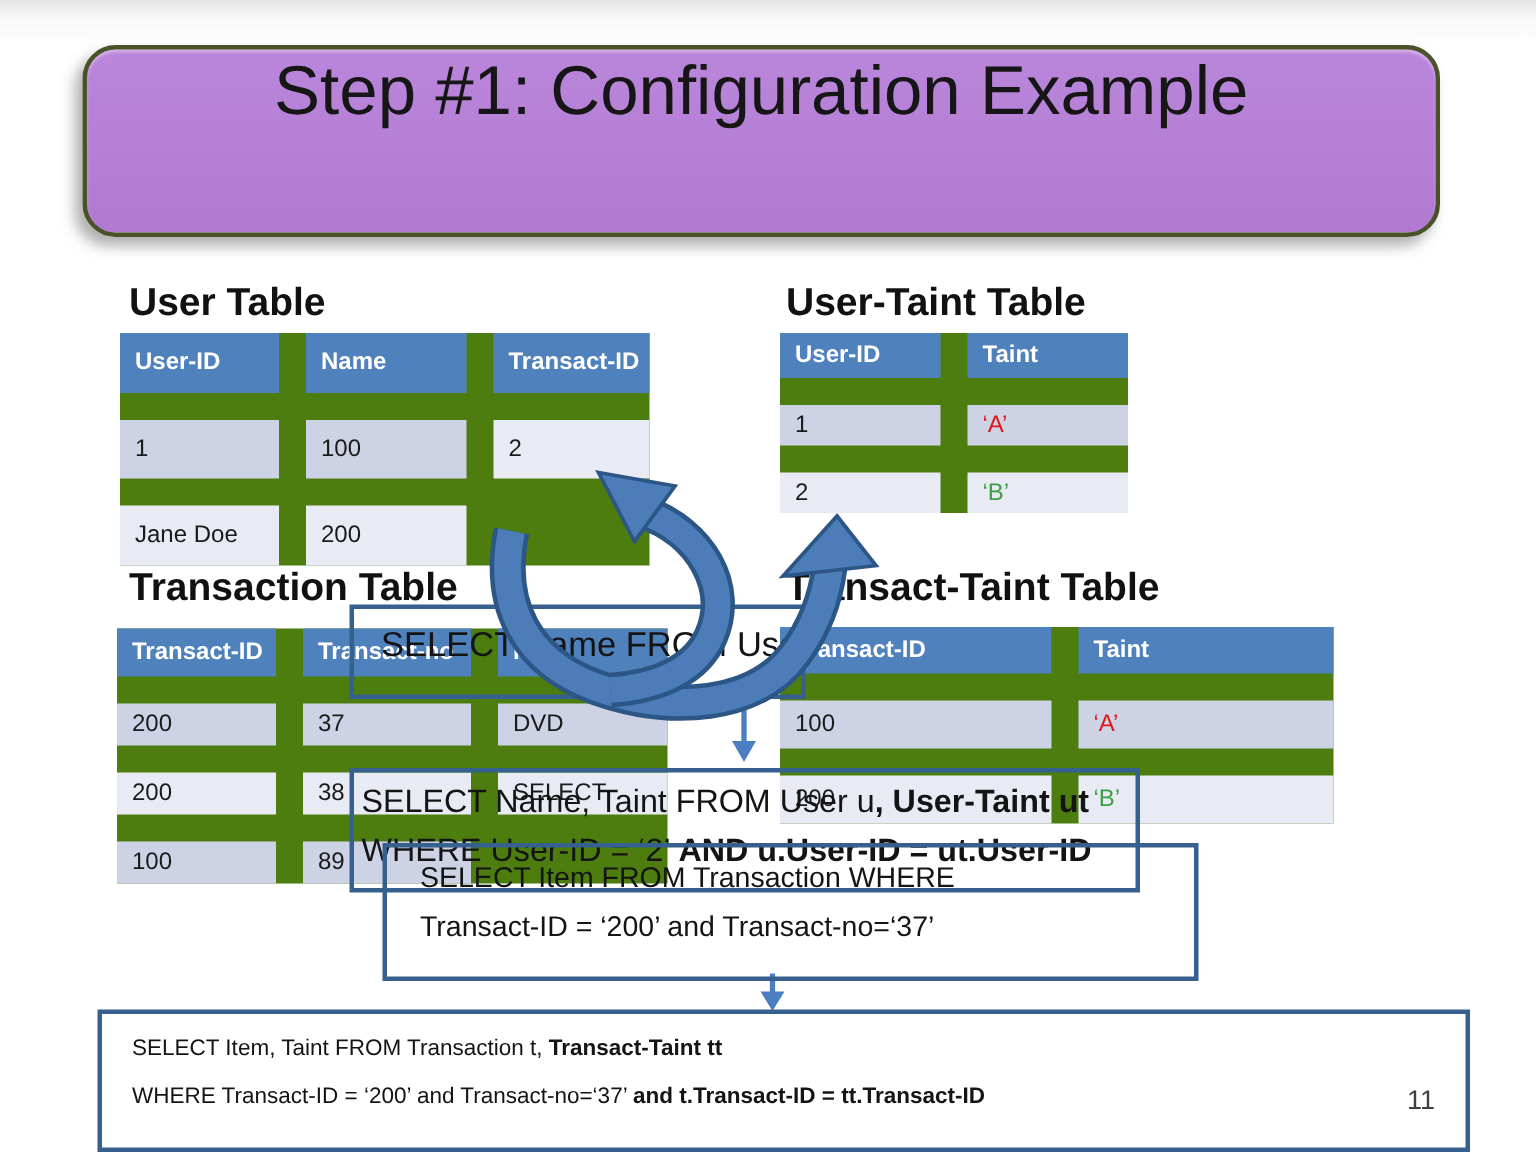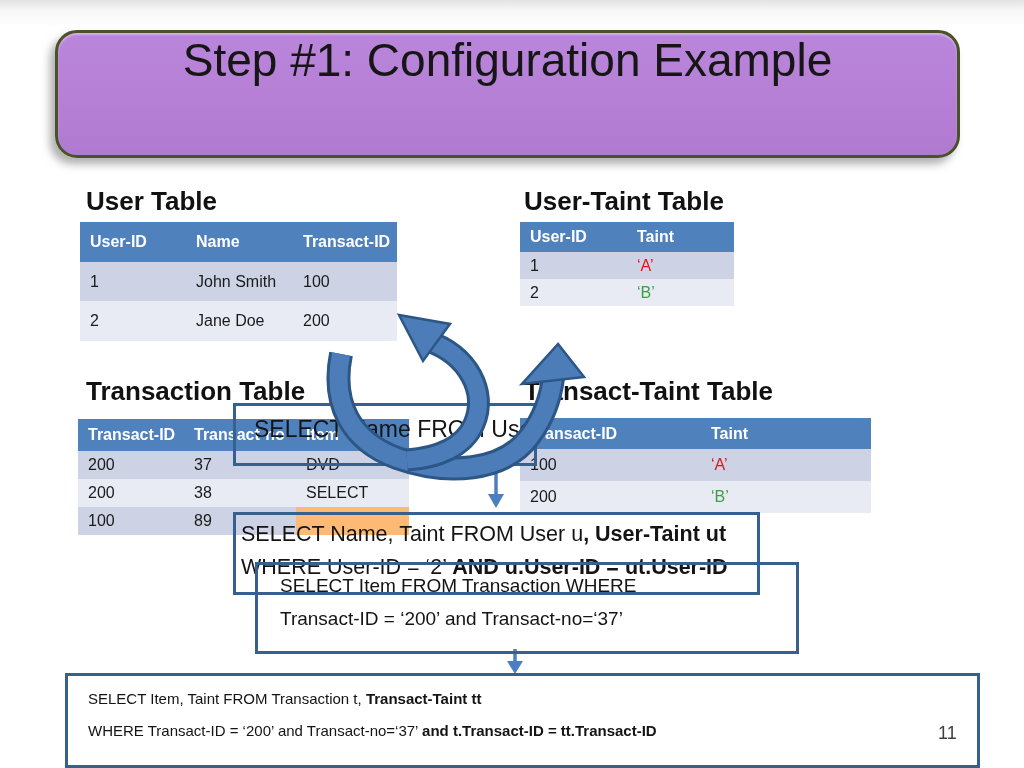--- a/index.html
+++ b/index.html
@@ -17,21 +17,21 @@
     border:3px solid #4a5228;border-radius:22px;
     box-shadow:-5px 6px 9px rgba(110,110,110,.55), inset 0 2px 2px rgba(255,255,255,.35);
     display:flex;align-items:flex-start;justify-content:center;
     font-size:46px;color:#161616;z-index:1;
   }
 
   
   .tbl-title{font-size:26px;font-weight:bold;color:#111;z-index:2;white-space:nowrap;}
 
   
-  .dtable{position:absolute;display:grid;gap:0;background:#fdba74;z-index:2;}
+  .dtable{position:absolute;display:grid;gap:18px;background:#4d7c0f;z-index:2;}
   .dtable .cell{padding-left:10px;display:flex;align-items:center;font-size:16px;color:#1a1a1a;white-space:nowrap;overflow:hidden;}
   .dtable .th{background:#4f81bd;color:#ffffff;font-weight:bold;}
   .dtable .row-a{background:#cdd3e4;}
   .dtable .row-b{background:#e9ebf4;}
 
   #tbl-user{left:80px;top:222px;grid-template-columns:106px 107px 104px;grid-template-rows:40px 39px 40px;}
   #tbl-user-taint{left:520px;top:222px;grid-template-columns:107px 107px;grid-template-rows:30px 27px 27px;}
   #tbl-transaction{left:78px;top:419px;grid-template-columns:106px 112px 113px;grid-template-rows:32px 28px 28px 28px;}
   #tbl-transact-taint{left:520px;top:418px;grid-template-columns:181px 170px;grid-template-rows:31px 32px 32px;}
 
@@ -57,21 +57,20 @@
 <div class="abs tbl-title" style="left:86px;top:186px;">User Table</div>
 <div class="abs tbl-title" style="left:524px;top:186px;">User-Taint Table</div>
 <div class="abs tbl-title" style="left:86px;top:376px;">Transaction Table</div>
 <div class="abs tbl-title" style="left:524px;top:376px;">Transact-Taint Table</div>
 
 <div id="tbl-user" class="dtable">
     <div class="cell th">User-ID</div>
     <div class="cell th">Name</div>
     <div class="cell th">Transact-ID</div>
     <div class="cell row-a">1</div>
-    <div class="cell row-a">John Smith</div>
     <div class="cell row-a">100</div>
     <div class="cell row-b">2</div>
     <div class="cell row-b">Jane Doe</div>
     <div class="cell row-b">200</div>
   </div>
 <div id="tbl-user-taint" class="dtable">
     <div class="cell th">User-ID</div>
     <div class="cell th">Taint</div>
     <div class="cell row-a">1</div>
     <div class="cell row-a" style="color: rgb(224, 22, 27);">‘A’</div>

